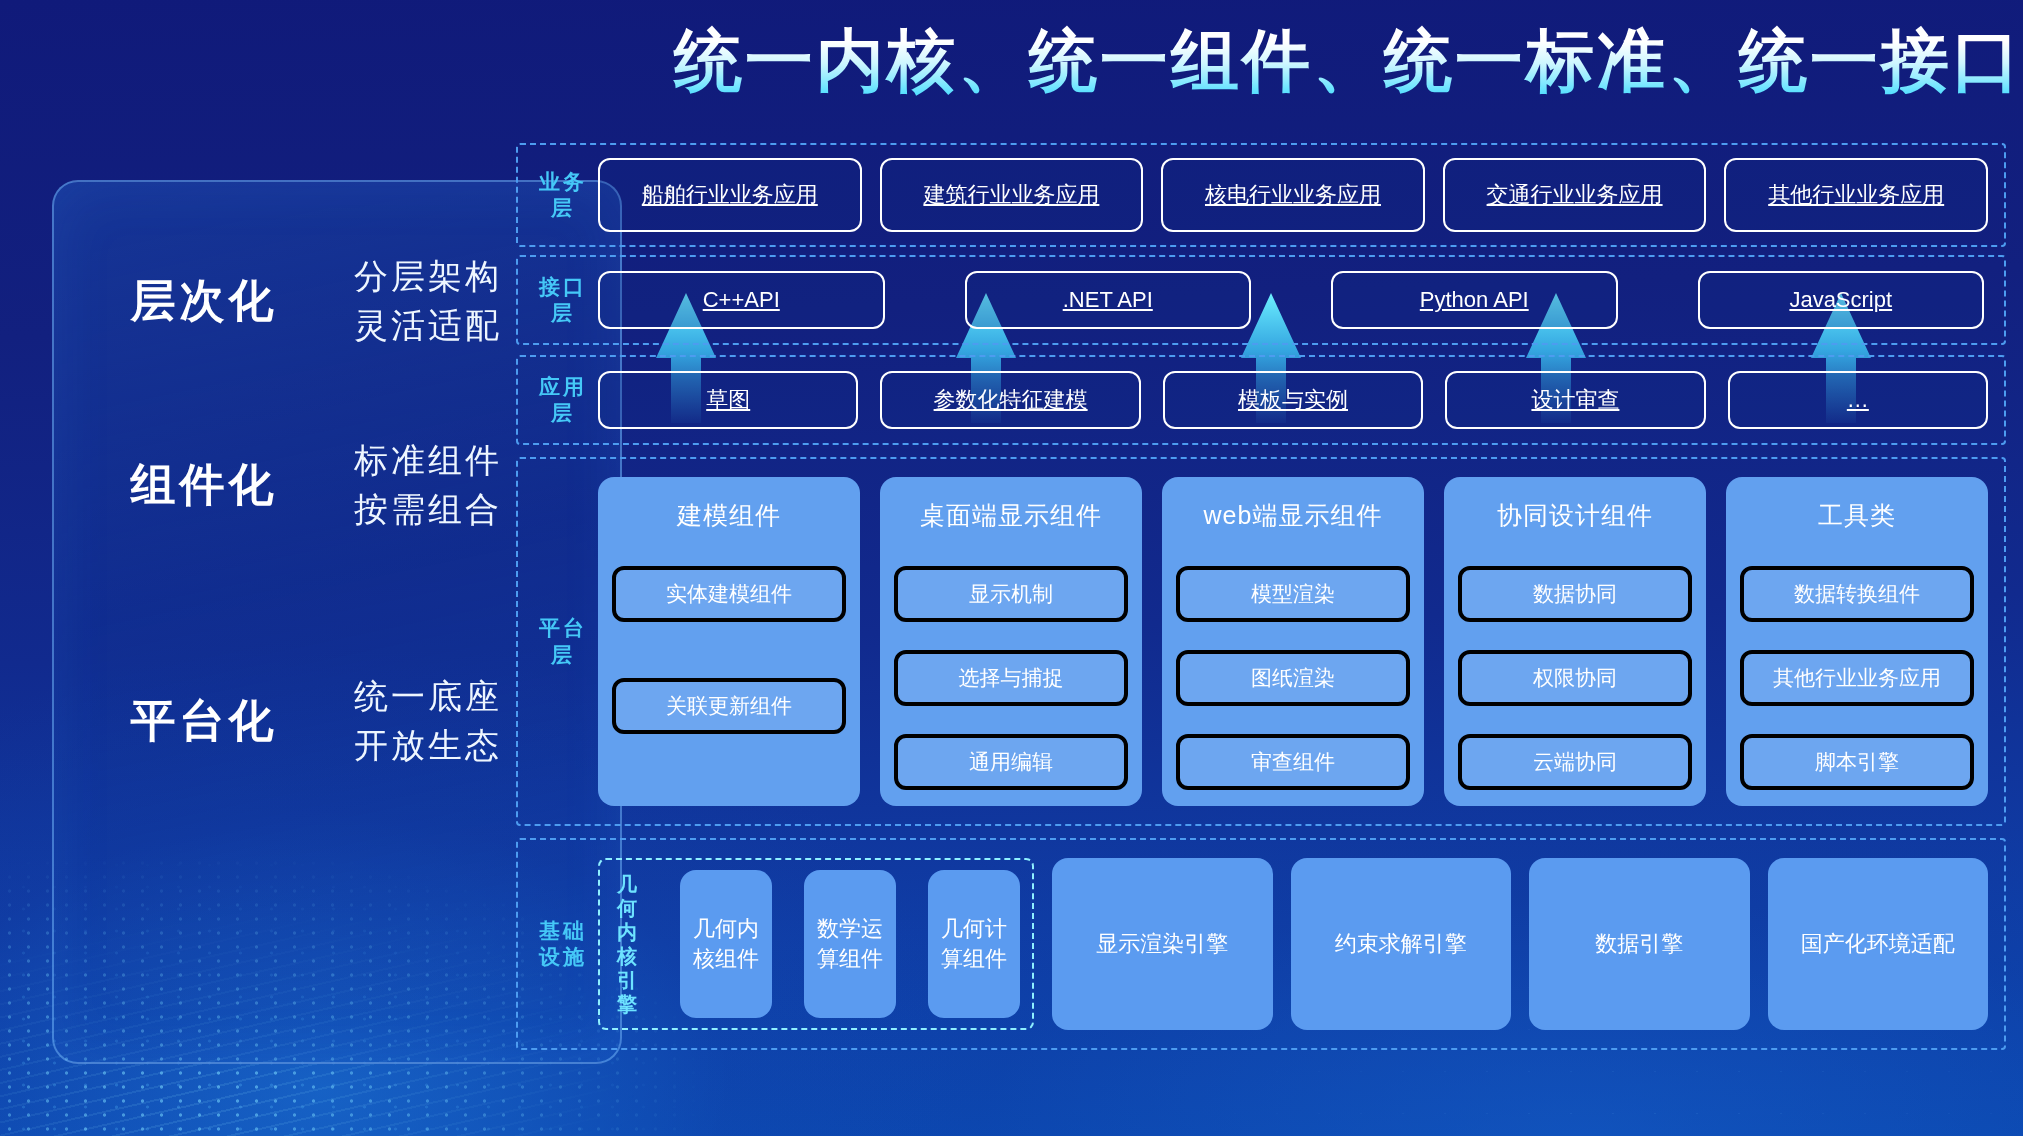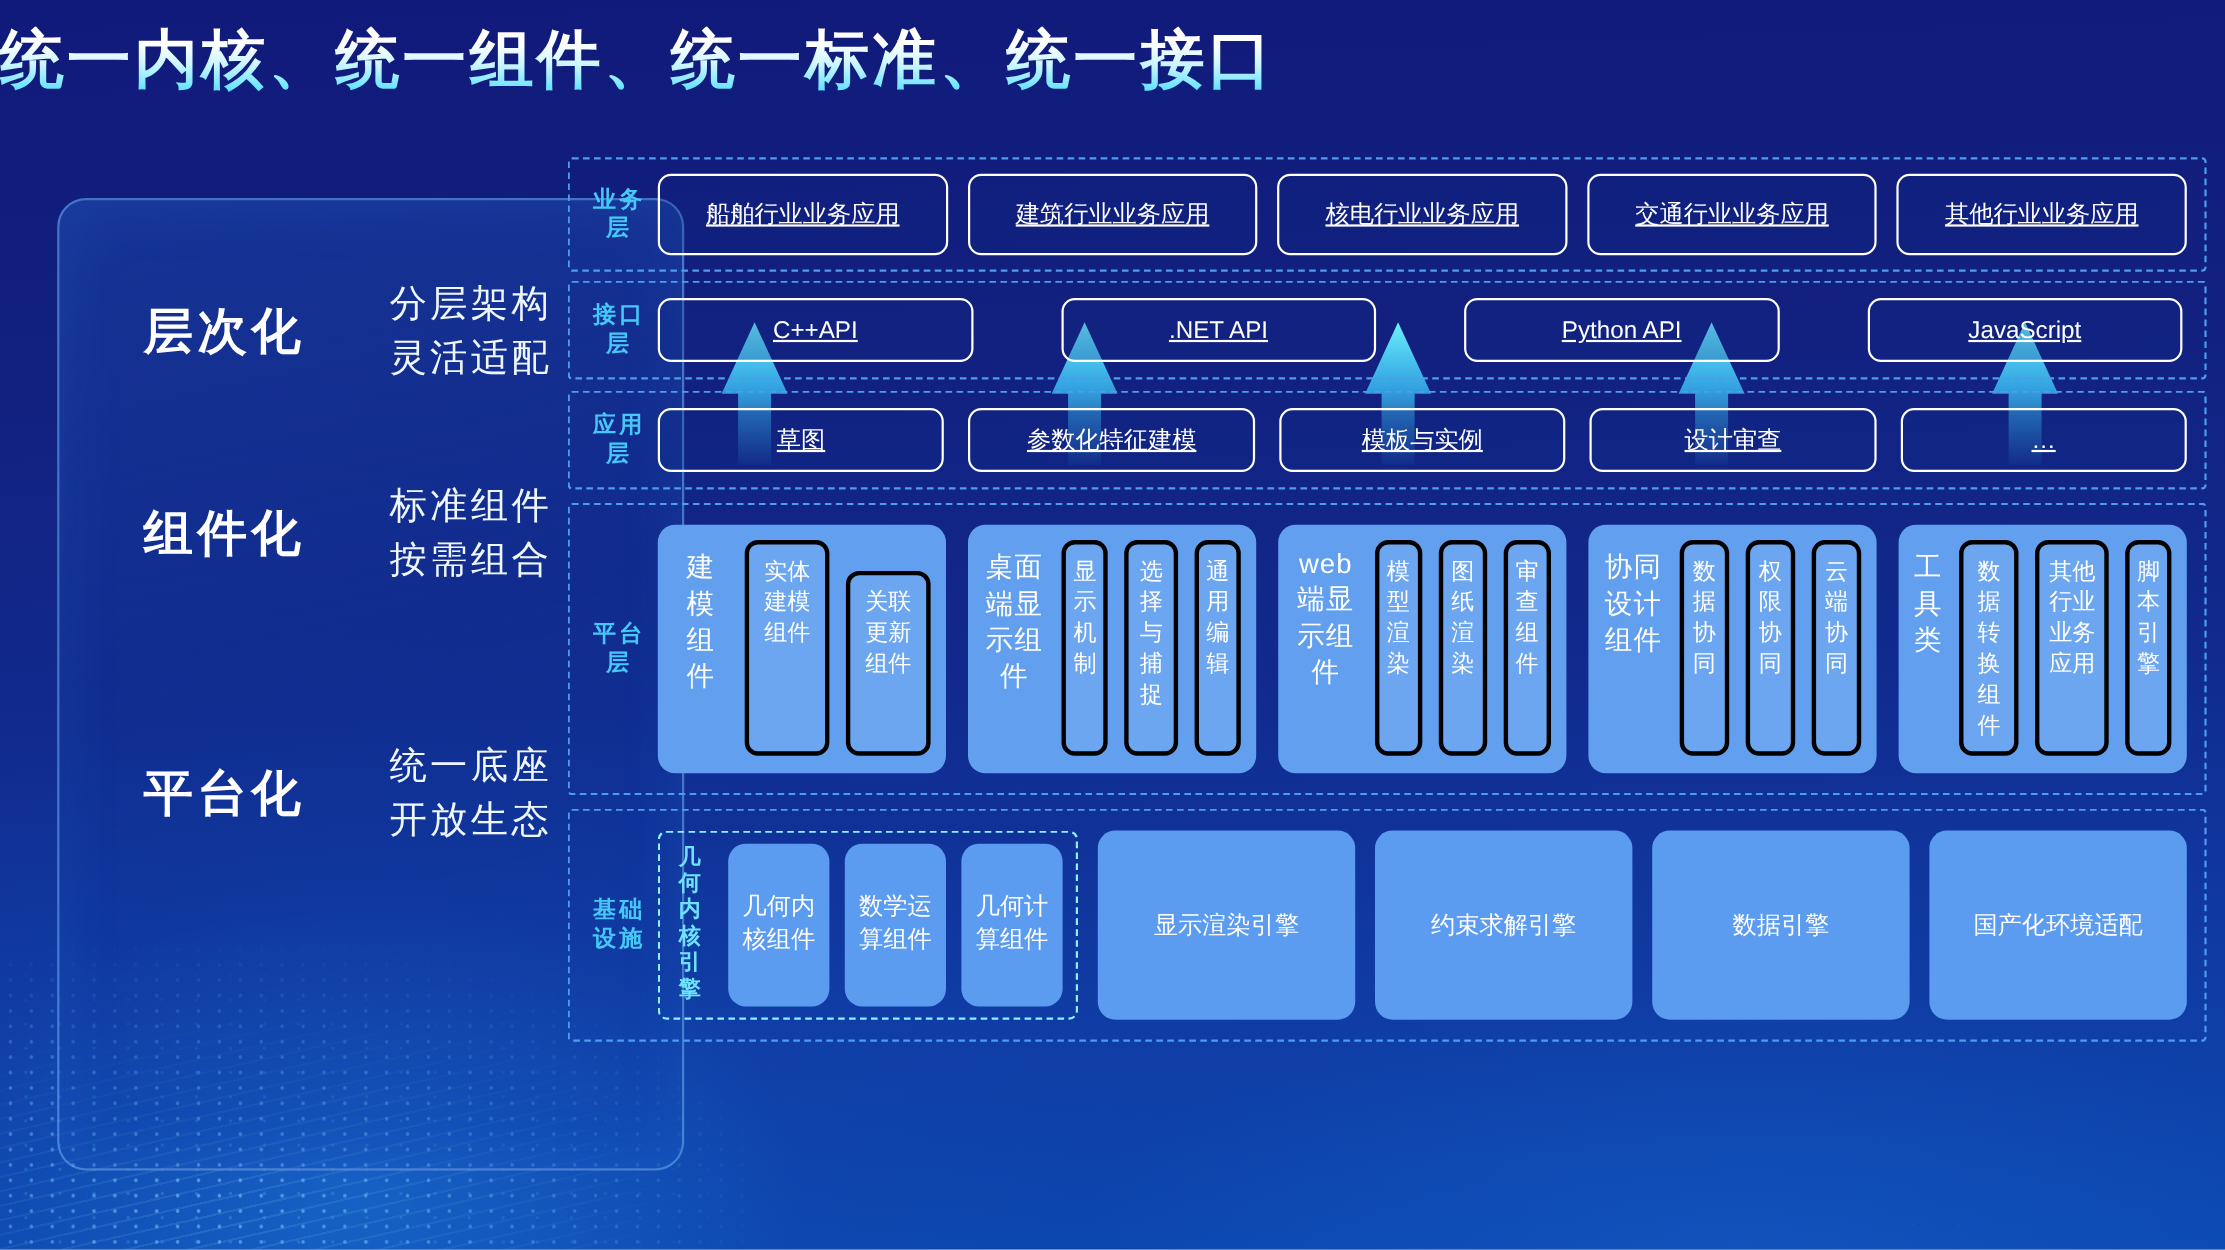--- a/index.html
+++ b/index.html
@@ -45,22 +45,22 @@
       linear-gradient(-62deg, rgba(120,200,255,0.10) 1px, rgba(0,0,0,0) 1px);
     background-size: 42px 42px, 42px 42px;
     -webkit-mask-image: radial-gradient(ellipse 700px 280px at 72% 96%, #000 0%, rgba(0,0,0,0) 76%);
             mask-image: radial-gradient(ellipse 700px 280px at 72% 96%, #000 0%, rgba(0,0,0,0) 76%);
     pointer-events: none;
   }
 
   
   .title {
     position: absolute; left: 0; top: 24px; width: 2023px;
-    text-align: left;
-    font-size: 58px; font-weight: 700; letter-spacing: 3px;
+    text-align: right;
+    font-size: 68px; font-weight: 700; letter-spacing: 3px;
     line-height: 1.08;
     background: linear-gradient(180deg, #ffffff 24%, #cdf6ff 54%, #7fe8ff 82%, #49dcff 100%);
     -webkit-background-clip: text; background-clip: text;
     color: transparent;
     -webkit-text-fill-color: transparent;
     white-space: nowrap;
   }
 
   
   .side-panel {
@@ -135,44 +135,43 @@
   .band-platform .band-label { display: flex; align-items: center; justify-content: center; }
   .plat-items {
     flex: 1 1 auto; display: flex; gap: 20px;
     padding: 18px 16px 18px 6px;
   }
   .plat-col {
     flex: 1 1 0;
     background: #62a0ef;
     border-radius: 16px;
     padding: 14px 14px 16px 14px;
-    display: flex; flex-direction: row; gap: 15px;
+    display: flex; flex-direction: column; gap: 28px;
   }
   .plat-col-title {
     color: #ffffff; font-size: 25px; text-align: center;
     margin: 8px 0 6px 0; letter-spacing: 1px;
   }
   .plat-chip {
     border: 4px solid #000000;
     border-radius: 12px;
     color: #ffffff; font-size: 21px;
     text-align: center; padding: 10px 4px;
     background: rgba(255,255,255,0.07);
   }
 
   
   .band-infra { align-items: stretch; }
   .band-infra .band-label { display: flex; align-items: center; justify-content: center; }
   .infra-items { flex: 1 1 auto; display: flex; align-items: stretch; gap: 18px; padding: 18px 16px 18px 6px; }
   .kernel-group {
-    display: flex; align-items: stretch; gap: 14px;
+    display: flex; align-items: stretch; gap: 32px;
     border: 2.5px dashed #8ff0ff;
     border-radius: 8px;
     padding: 10px 12px 10px 8px;
-    font-family: Liberation Mono, monospace;
   }
   .kernel-label {
     width: 40px; color: #6de3ff; font-size: 20px; font-weight: 700;
     letter-spacing: 2px; line-height: 1.2; text-align: center;
     display: flex; align-items: center; justify-content: center;
     word-break: break-all;
   }
   .infra-tile {
     background: #5b9bf0;
     border-radius: 16px;

